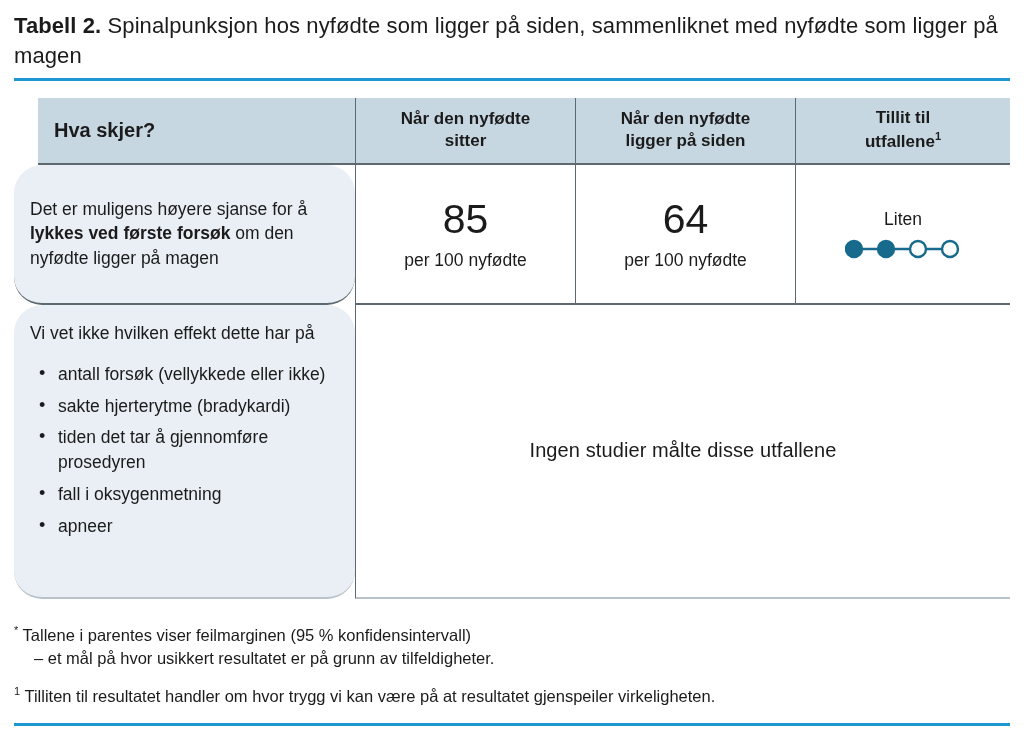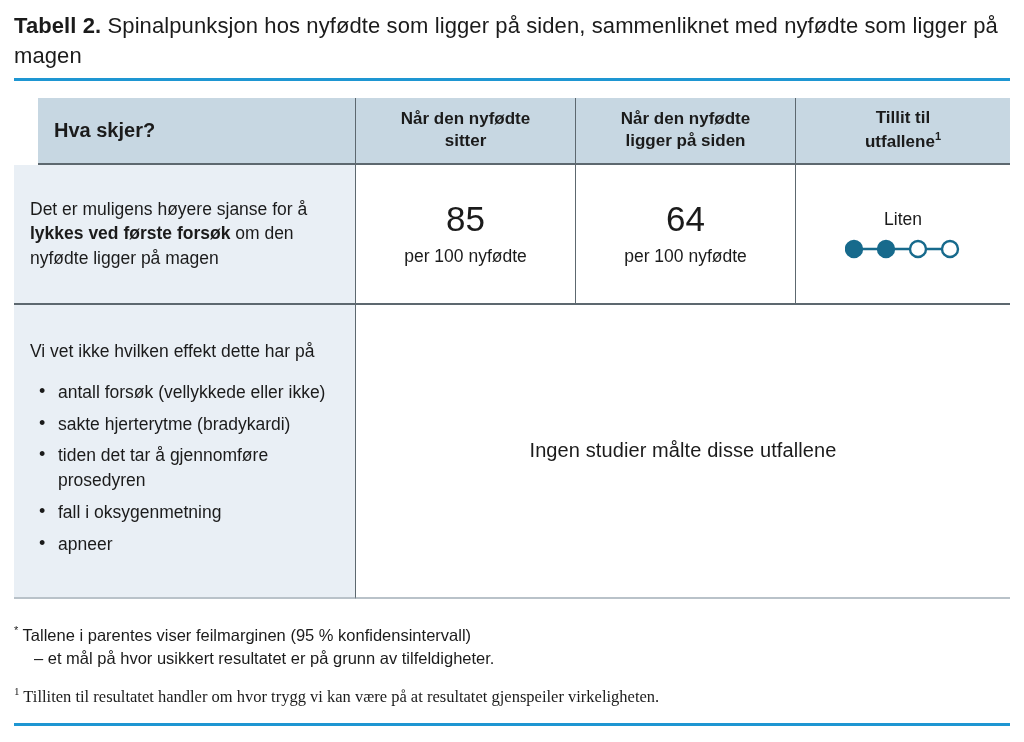--- a/index.html
+++ b/index.html
@@ -67,47 +67,48 @@
   
   .label-cell{
     background:var(--label-bg);
     border-bottom:2px solid var(--border-dark);
     padding:14px 16px;
     font-size:17.5px;
     line-height:1.42;
     display:flex;
     flex-direction:column;
     justify-content:center;
+    border-radius:28px;
   }
   .num-cell{
     background:#fff;
     border-bottom:2px solid var(--border-dark);
     display:flex;
     flex-direction:column;
     align-items:center;
     justify-content:center;
     text-align:center;
   }
-  .big{font-size:35px;line-height:1.15;margin-bottom:6px;}
+  .big{font-size:41px;line-height:1.15;margin-bottom:6px;}
   .unit{font-size:17.5px;line-height:1.32;}
   .conf-cell{
     background:#fff;
     border-bottom:2px solid var(--border-dark);
     display:flex;
     flex-direction:column;
     align-items:center;
     justify-content:center;
     gap:9px;
   }
   .conf-label{font-size:17.5px;}
 
   .label-cell.row2{
     border-bottom:2px solid var(--border-light);
     justify-content:flex-start;
-    padding-top:34px;
+    padding-top:16px;
   }
   .label-cell.row2 .intro{margin-bottom:9px;}
   .label-cell.row2 ul{list-style:none;}
   .label-cell.row2 li{
     position:relative;
     padding-left:28px;
     margin-top:7px;
     line-height:1.42;
   }
   .label-cell.row2 li::before{
@@ -125,21 +126,21 @@
     display:flex;
     align-items:center;
     justify-content:center;
     font-size:20px;
     letter-spacing:.1px;
   }
 
   
   .footnotes{margin-top:24px;font-size:16.5px;line-height:1.45;}
   .fn-line2{margin-left:20px;}
-  .fn.second{margin-top:13px;font-family:Liberation Serif, serif;}
+  .fn.second{margin-top:13px;}
 </style>
 </head>
 <body>
 
 <div class="page">
 
   <h1 class="title"><strong>Tabell 2.</strong><span> Spinalpunksjon hos nyfødte som ligger på siden, sammenliknet med nyfødte som ligger på magen</span></h1>
 
   <div class="rule top"></div>
 

